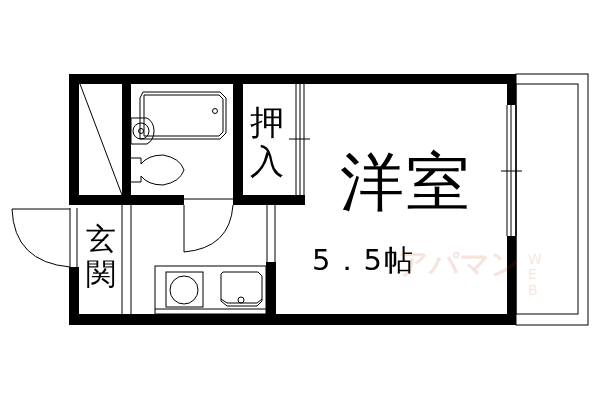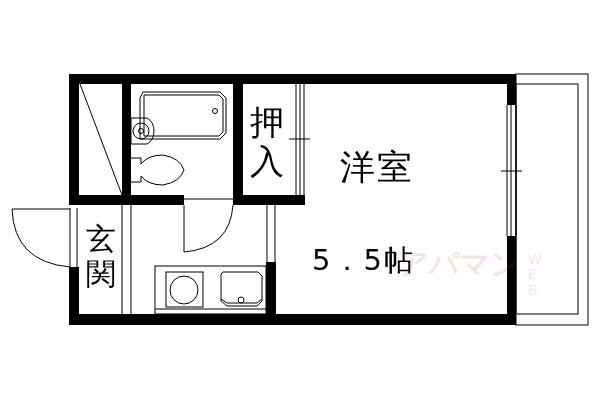--- a/index.html
+++ b/index.html
@@ -1,20 +1,20 @@
 <!DOCTYPE html>
 <html><head>
 <meta charset="utf-8">
 <style>
   html, body { margin:0; padding:0; background:#ffffff; }
   body { width:600px; height:400px; position:relative; overflow:hidden;
          font-family: "DejaVu Sans", "Liberation Sans", sans-serif; }
   #plan { position:absolute; left:0; top:0; }
   .label { position:absolute; color:#000; font-family:"DejaVu Sans", sans-serif; line-height:1; }
-  .room-main { left:340px; top:150px; font-size:35px; letter-spacing:2px; }
+  .room-main { left:340px; top:150px; font-size:64px; letter-spacing:2px; }
   .room-size { left:312px; top:246px; font-size:29px; letter-spacing:2px; }
   .closet-label { left:247px; top:103px; font-size:34px; width:40px; text-align:center; line-height:1.15; }
   .entrance-label { left:84px; top:222px; font-size:30px; width:34px; text-align:center; line-height:1.15; }
   .watermark { position:absolute; left:398px; top:248px; color:#c2410c; opacity:0.13;
                font-family:"DejaVu Sans", sans-serif; font-weight:bold; font-size:30px; line-height:1.05;
                width:150px; pointer-events:none; }
   .watermark .wm-line2 { display:block; padding-left:4px; }
   .watermark .wm-web { position:absolute; left:130px; top:4px; font-size:14px; font-weight:normal; line-height:1.1; }
 </style>
 </head>

